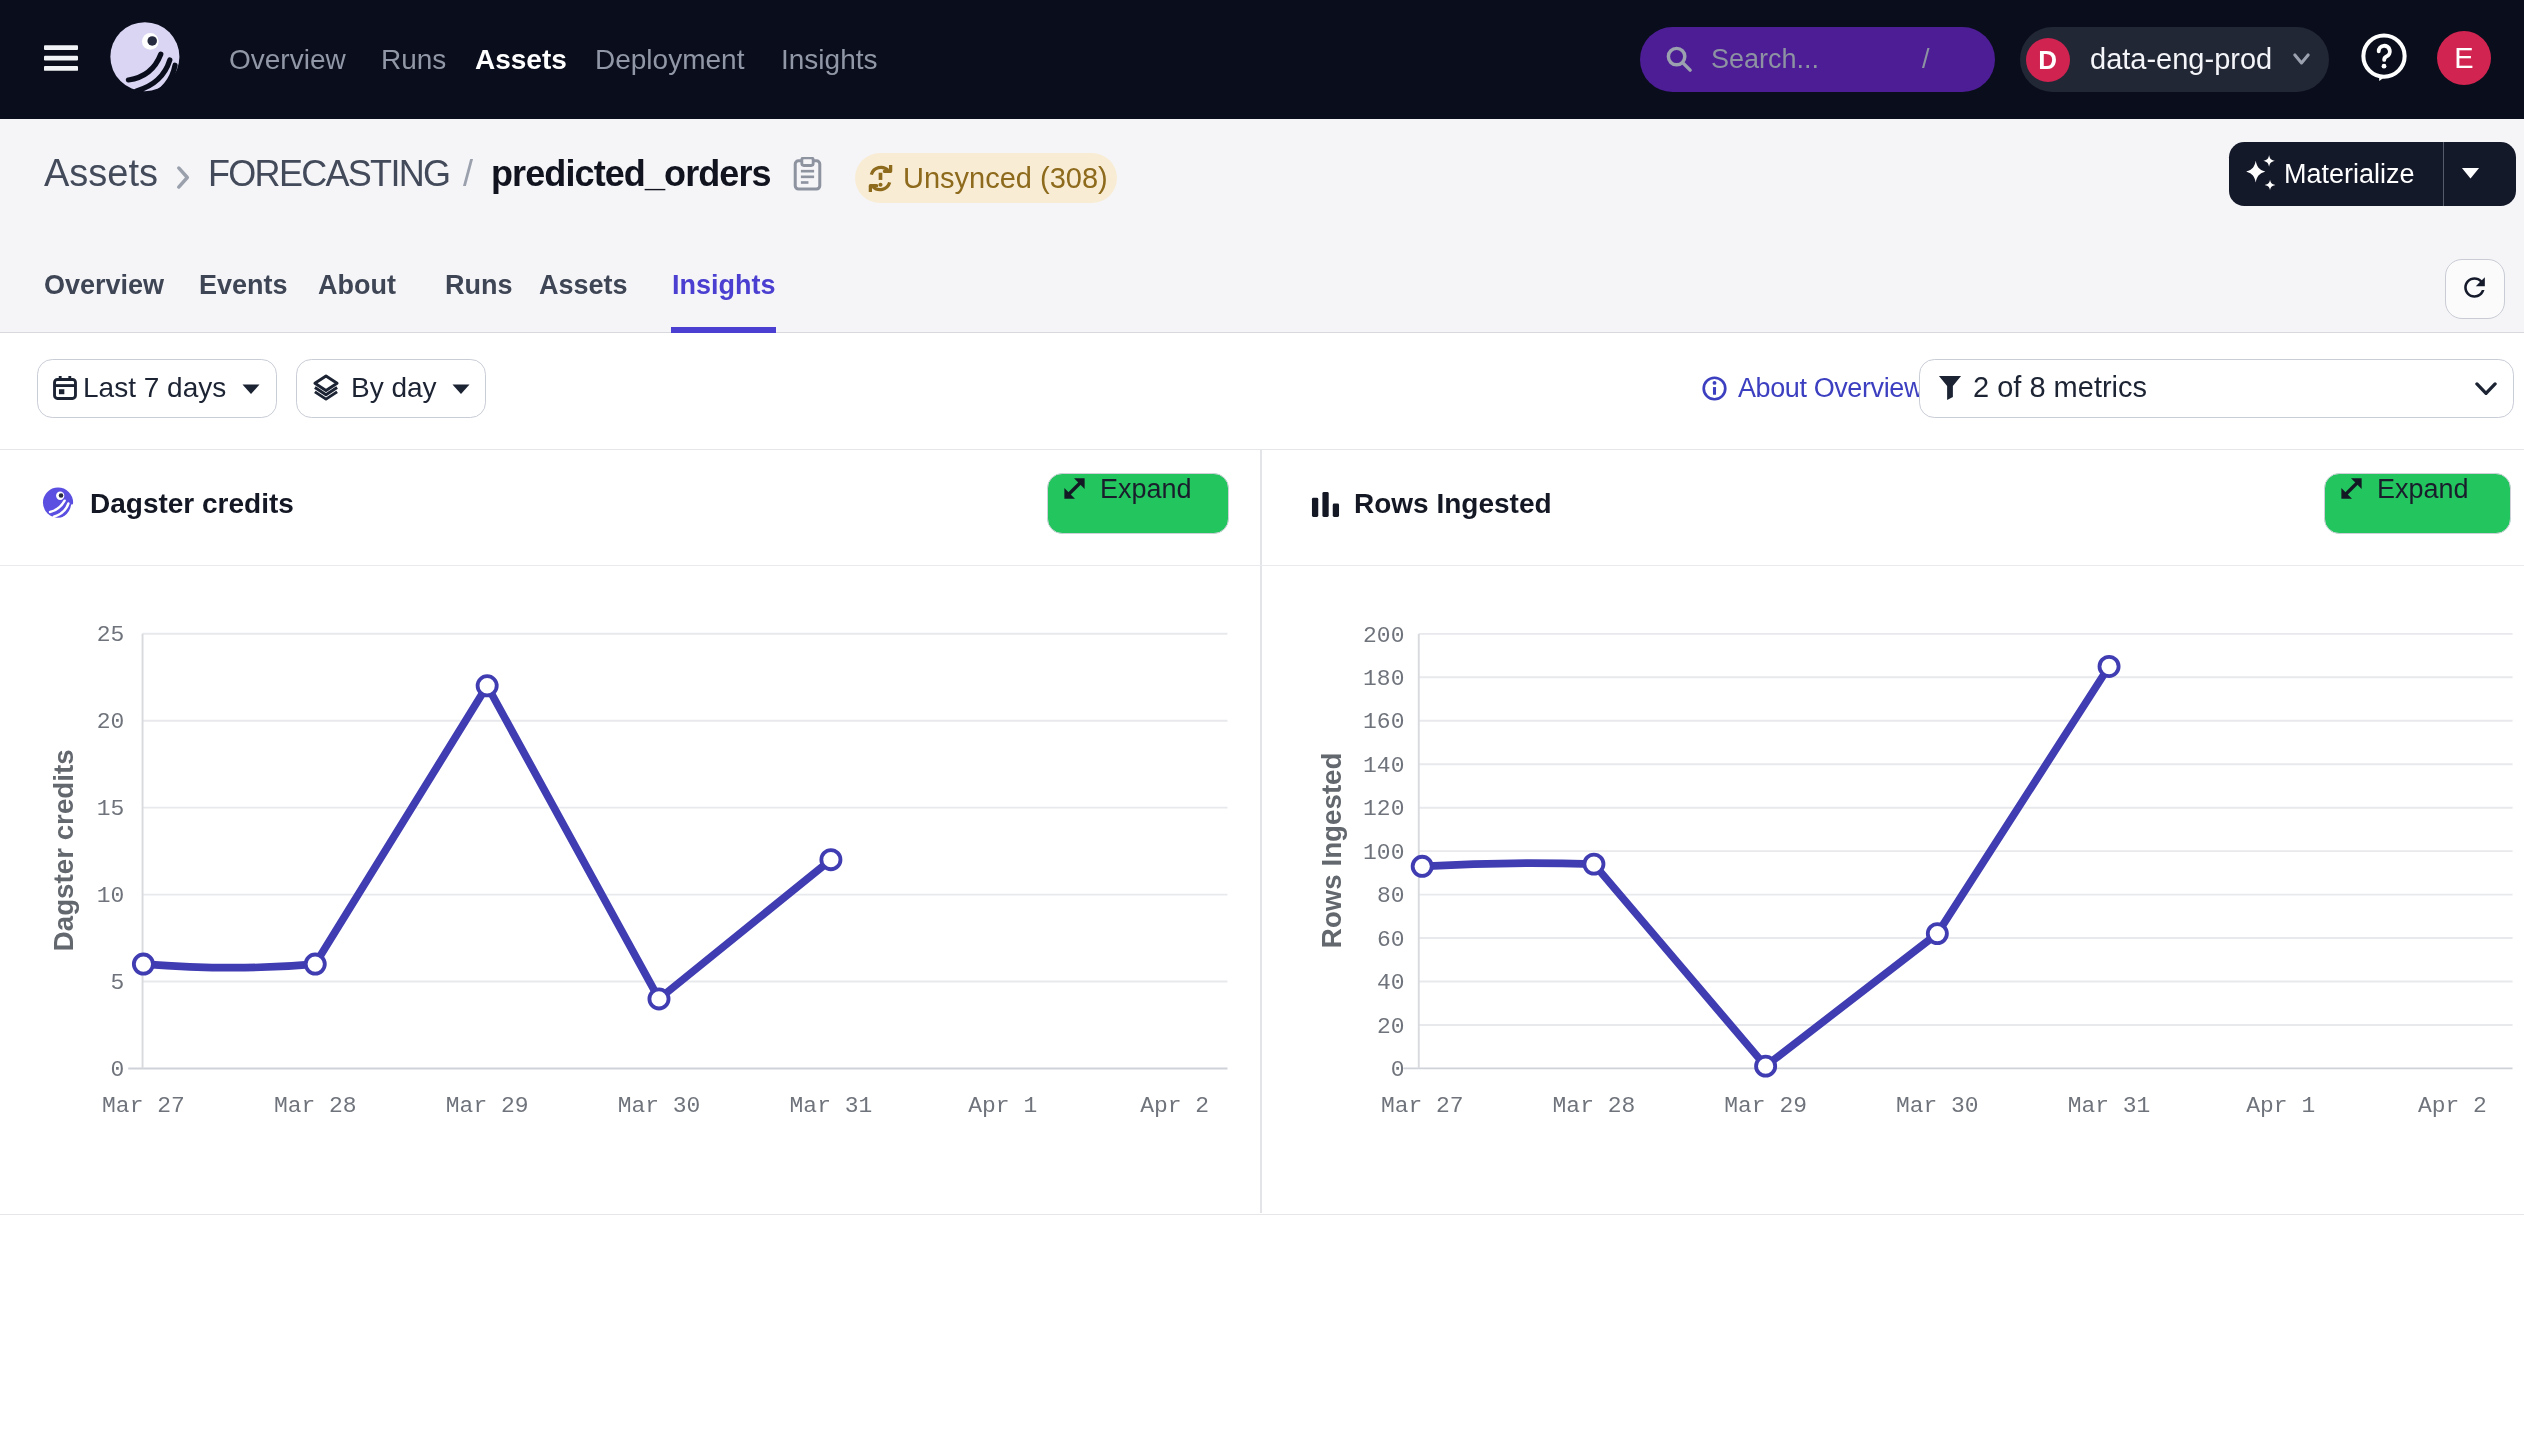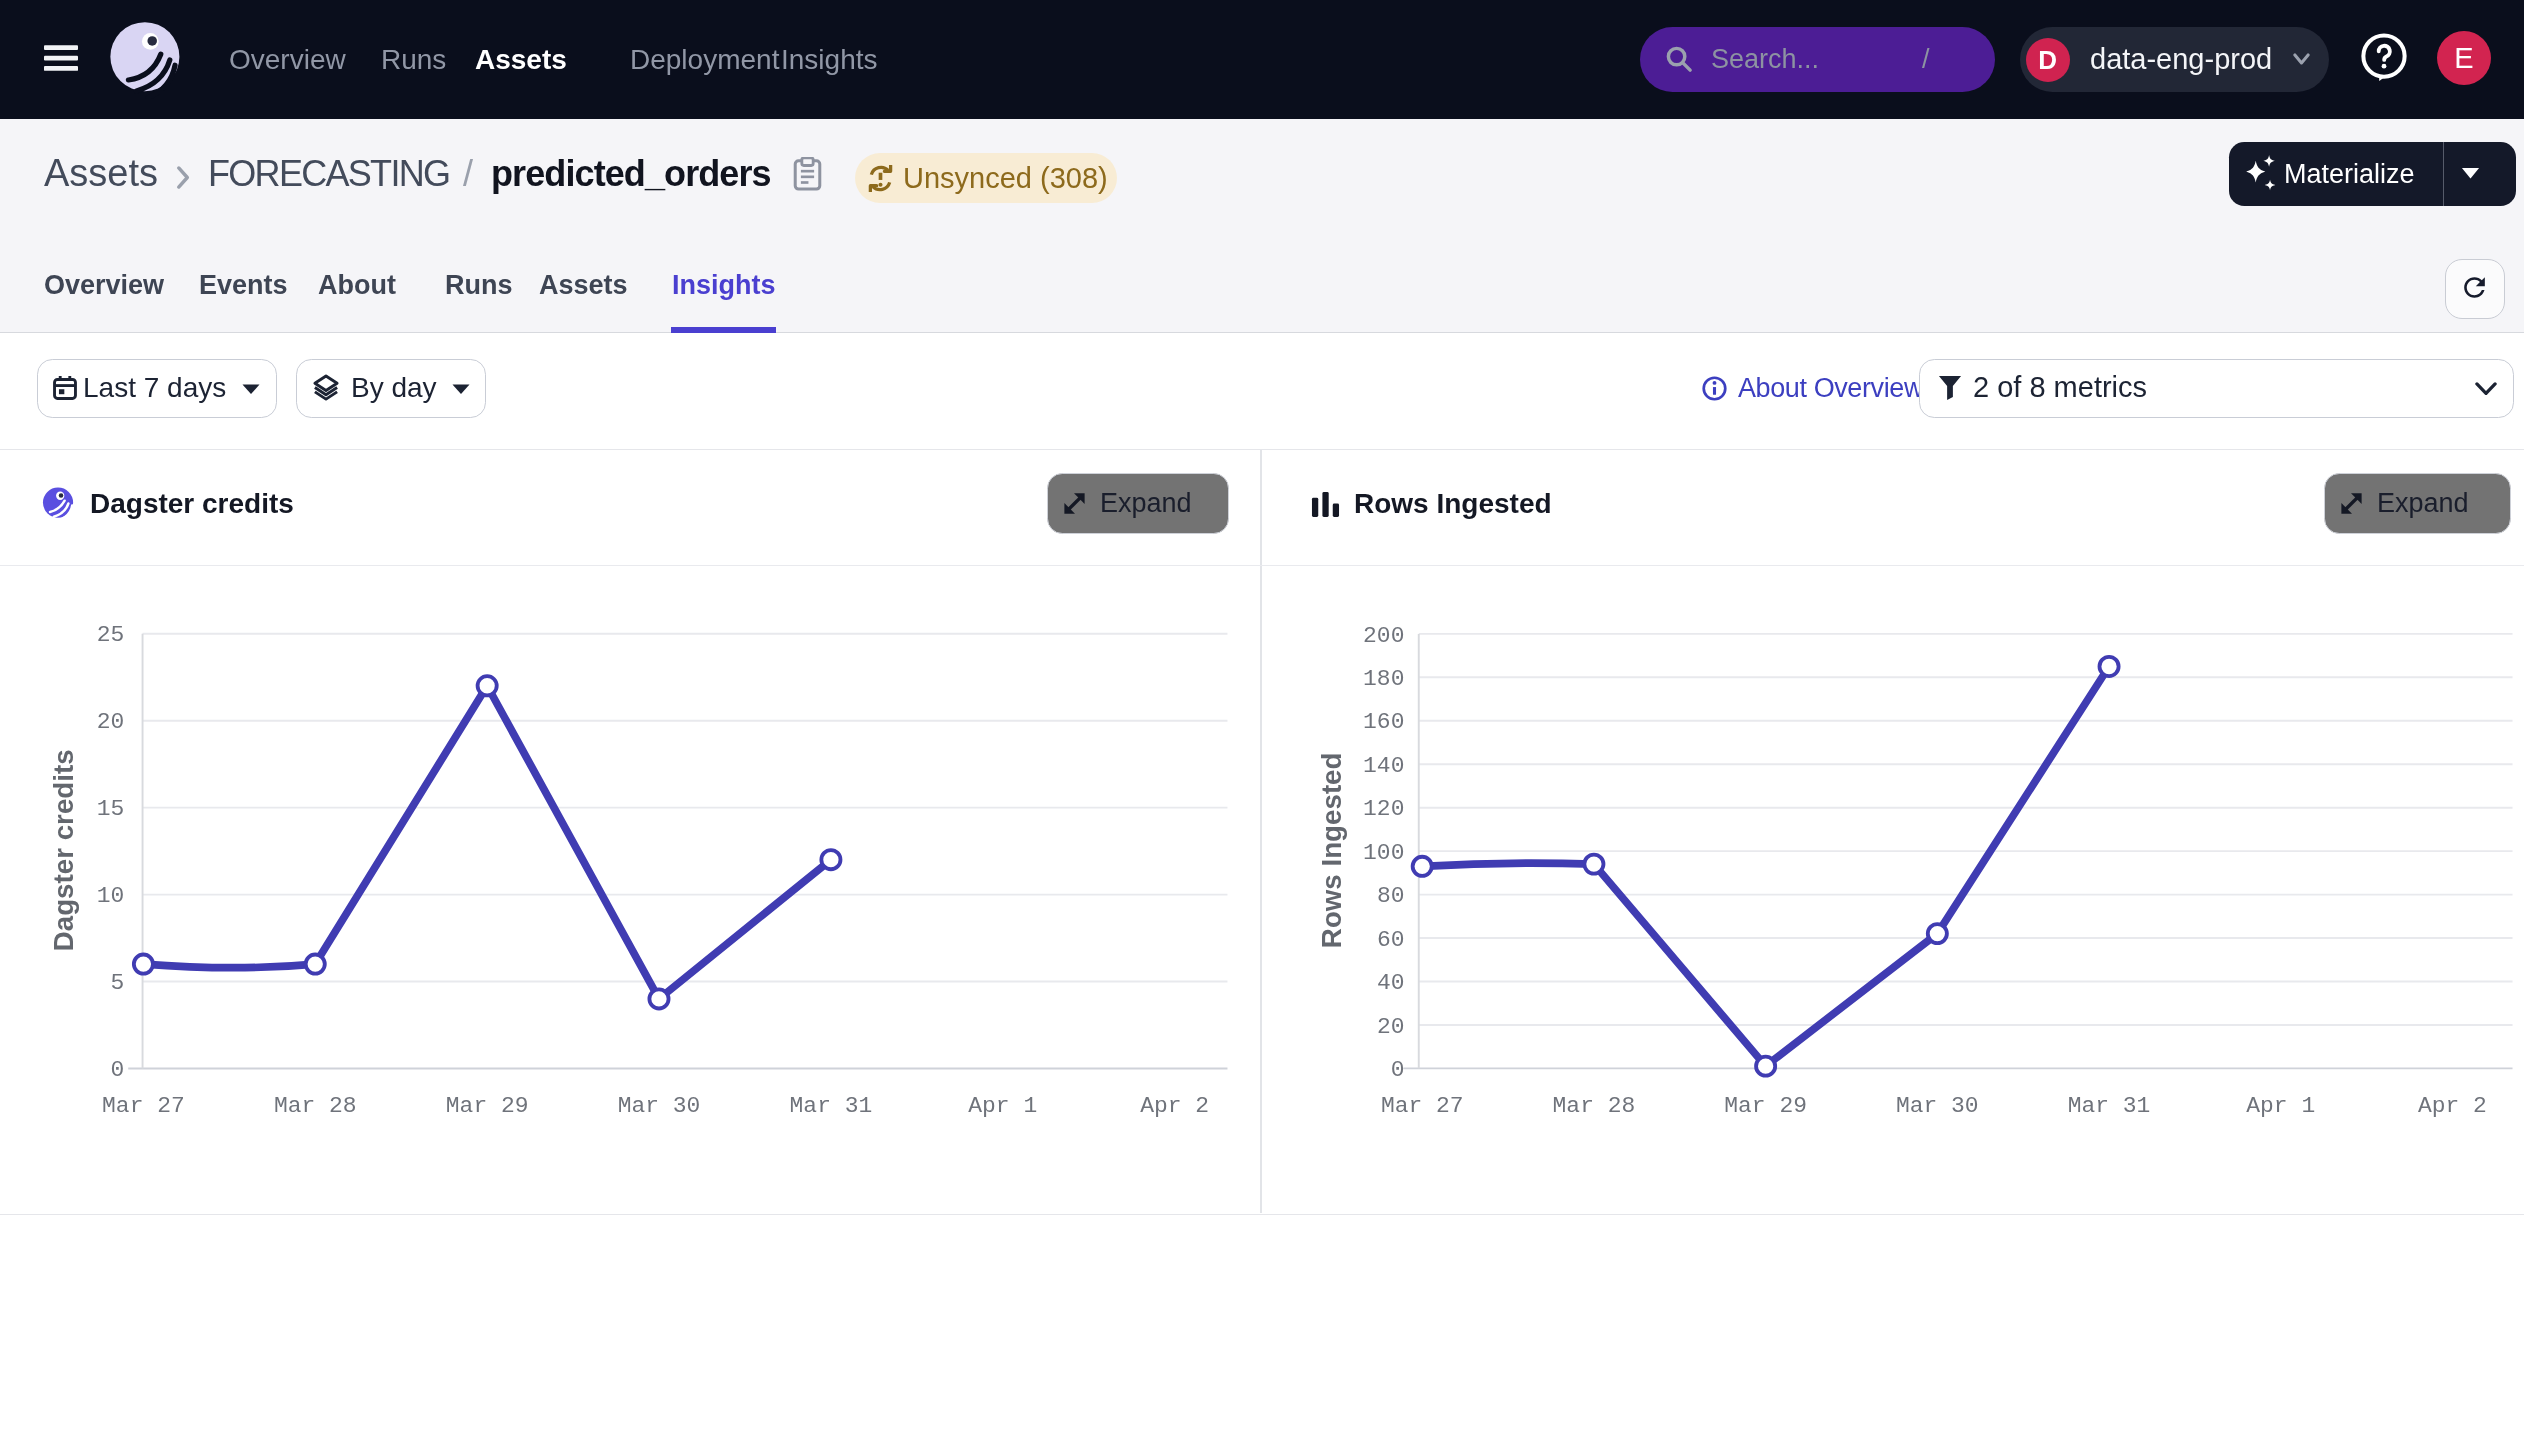--- a/index.html
+++ b/index.html
@@ -5,21 +5,21 @@
   * { margin:0; padding:0; box-sizing:border-box; }
   html,body { width:2525px; height:1450px; background:#ffffff; font-family:"Liberation Sans", sans-serif; overflow:hidden; }
   .abs { position:absolute; white-space:nowrap; }
   #nav { position:absolute; left:0; top:0; width:2525px; height:119px; background:#0a0e1c; }
   .navlink { position:absolute; top:0; height:119px; line-height:119px; font-size:28px; font-weight:500; color:#9197a6; white-space:nowrap; }
   #header { position:absolute; left:0; top:119px; width:2525px; height:214px; background:#f5f5f8; border-bottom:1.9px solid #d7d9de; }
   #filters { position:absolute; left:0; top:333px; width:2525px; height:117px; background:#ffffff; border-bottom:1.9px solid #e5e6ea; }
   .fbtn { position:absolute; top:26px; height:59px; background:#fff; border:1.9px solid #c9cdd6; border-radius:15.3px; }
   #charts { position:absolute; left:0; top:450px; width:2525px; height:765px; background:#fff; border-bottom:1.9px solid #e5e6ea; }
   #vdivider { position:absolute; left:1260px; top:0; width:1.9px; height:763px; background:#e2e4e8; }
-  .expandbtn { position:absolute; top:23px; height:61px; background:#737373; border:1.9px solid #ced1d8; border-radius:15.3px; display:flex; align-items:center; justify-content:flex-start; padding-left:12.4px; font-size:27px; color:#1a1e2c; white-space:nowrap; }
+  .expandbtn { position:absolute; top:23px; height:61px; background:#22c55e; border:1.9px solid #ced1d8; border-radius:15.3px; display:flex; justify-content:flex-start; padding-left:12.4px; font-size:27px; color:#1a1e2c; white-space:nowrap; }
   .charttitle { position:absolute; font-size:28px; font-weight:700; color:#141824; top:38px; white-space:nowrap; }
 </style>
 </head>
 <body>
 
 <div id="nav">
   <svg class="abs" style="left:44px; top:43px;" width="34" height="33" viewBox="0 0 36 34">
     <rect x="0" y="2" width="36" height="5" rx="1" fill="#f2f3f6"></rect>
     <rect x="0" y="13" width="36" height="5" rx="1" fill="#f2f3f6"></rect>
     <rect x="0" y="24" width="36" height="5" rx="1" fill="#f2f3f6"></rect>
@@ -29,21 +29,21 @@
     <circle cx="37.3" cy="37.5" r="36.3" fill="#d9d5f3"></circle>
     <path d="M20,62 Q45,58.5 54,35" fill="none" stroke="#0a0e1c" stroke-width="5.5" stroke-linecap="round"></path>
     <path d="M28.5,73.5 Q56,65.5 63.5,41" fill="none" stroke="#0a0e1c" stroke-width="5.5" stroke-linecap="round"></path>
     <path d="M41,80.5 Q64.5,70.5 69,46.5" fill="none" stroke="#0a0e1c" stroke-width="5.5" stroke-linecap="round"></path>
     <circle cx="43" cy="21.5" r="8.8" fill="#ffffff"></circle>
     <circle cx="45" cy="21" r="5" fill="#272b40"></circle>
   </svg>
   <span class="navlink" style="left:229px;">Overview</span>
   <span class="navlink" style="left:381px;">Runs</span>
   <span class="navlink" style="left:475px; color:#ffffff; font-weight:600;">Assets</span>
-  <span class="navlink" style="left:630px;">Deployment</span>
+  <span class="navlink" style="left:595px;">Deployment</span>
   <span class="navlink" style="left:781px;">Insights</span>
 
   <div class="abs" style="left:1640px; top:27px; width:355px; height:65px; background:#4c1d95; border-radius:33px;">
     <svg class="abs" style="left:25px; top:18px;" width="29" height="29" viewBox="0 0 30 30">
       <circle cx="12" cy="12" r="8.5" fill="none" stroke="#9ba1ae" stroke-width="3.6"></circle>
       <line x1="18.5" y1="18.5" x2="26" y2="26" stroke="#9ba1ae" stroke-width="3.6" stroke-linecap="round"></line>
     </svg>
     <span class="abs" style="left:71px; top:0; height:65px; line-height:65px; font-size:27px; color:#8d93a2;">Search...</span>
     <span class="abs" style="left:282px; top:0; height:65px; line-height:65px; font-size:27px; color:#8d93a2;">/</span>
   </div>

